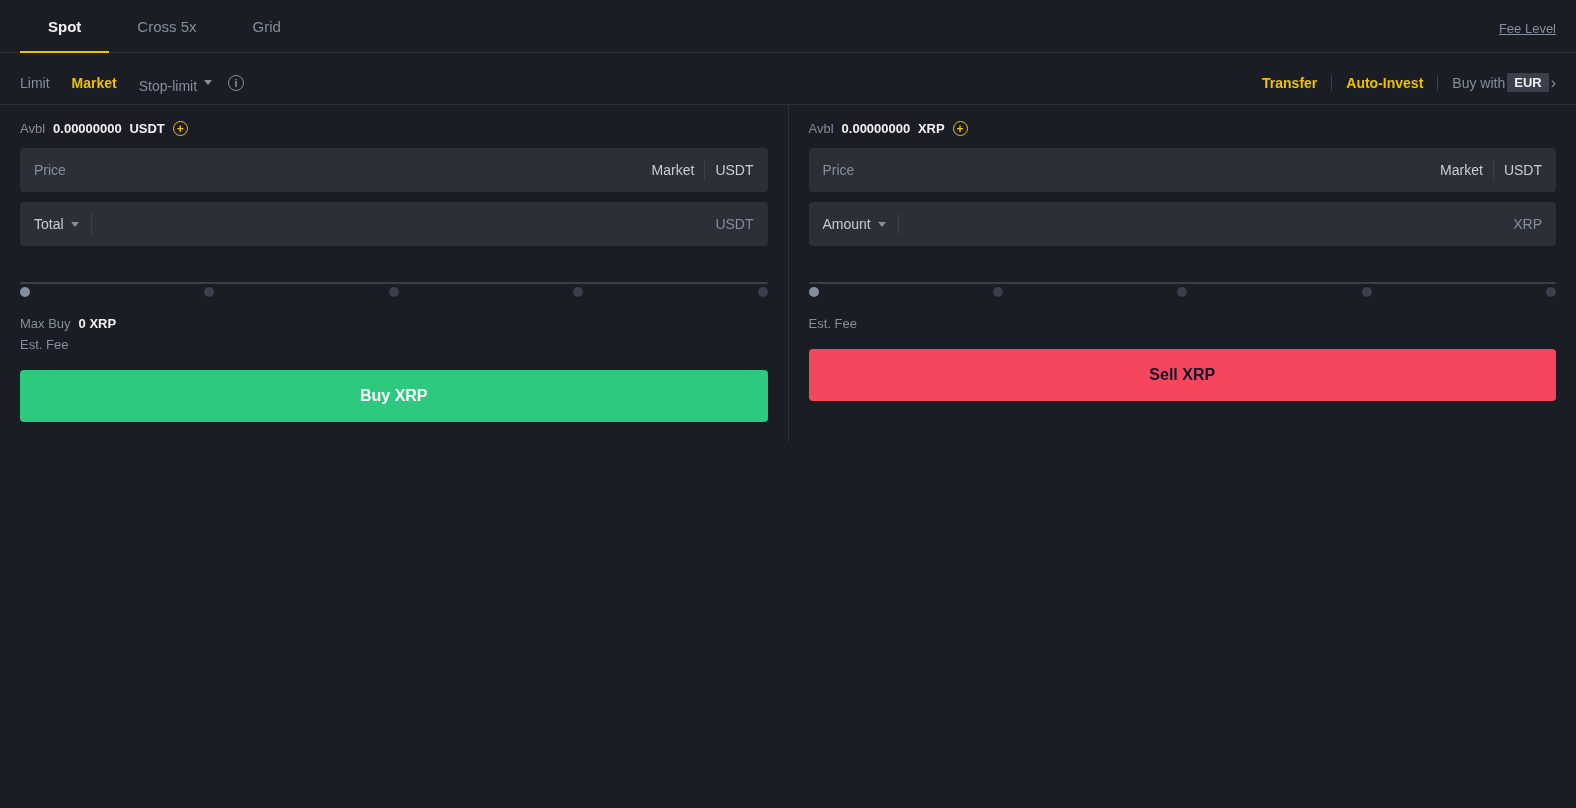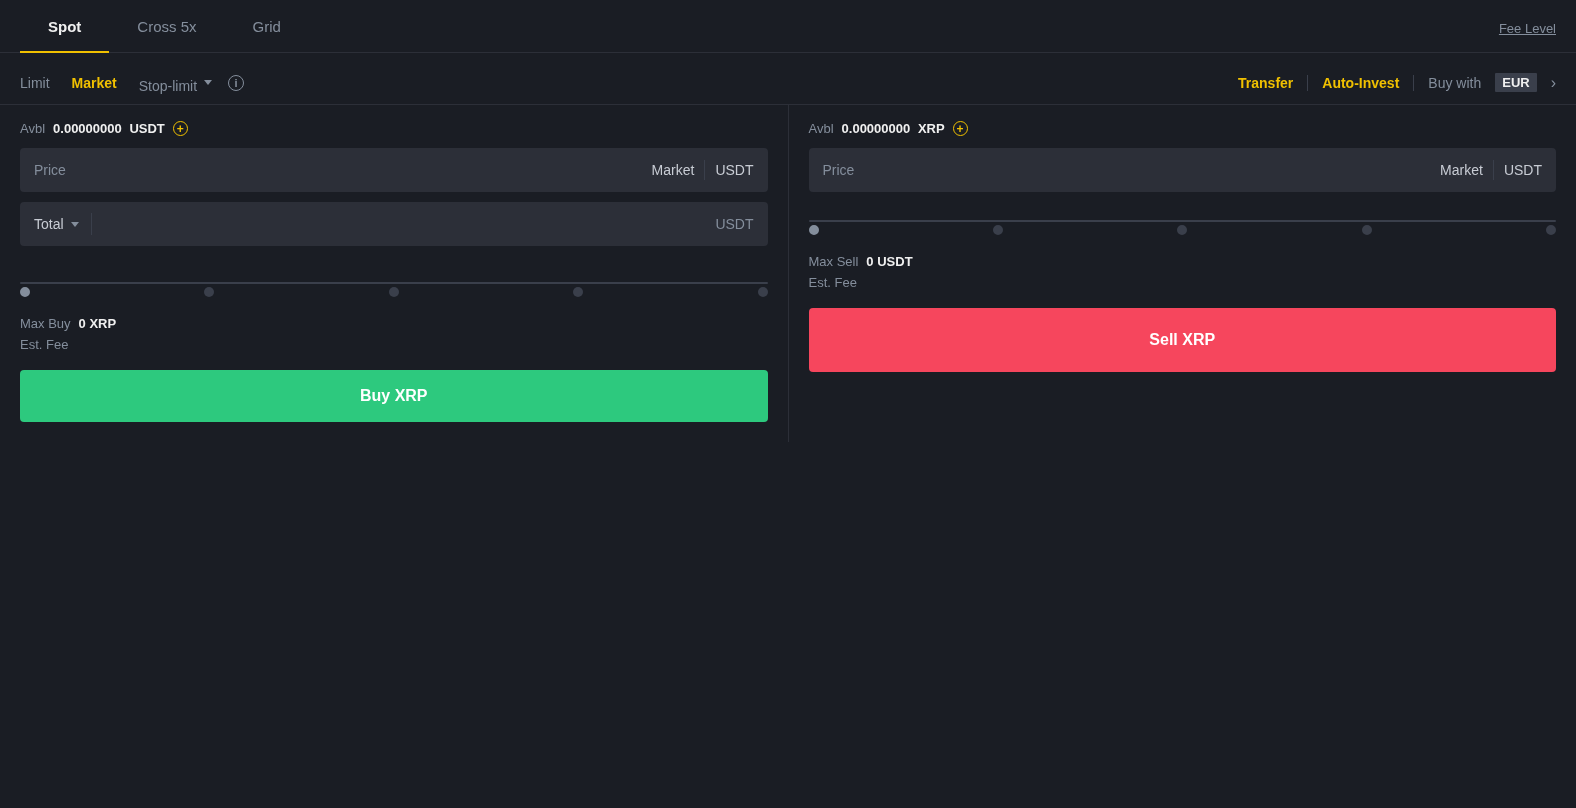--- a/index.html
+++ b/index.html
@@ -115,21 +115,21 @@
       font-size: 14px;
       font-weight: 600;
       cursor: pointer;
       padding: 0 14px;
       border-right: 1px solid #3a3f4b;
     }
     .buy-with-wrap {
       display: flex;
       align-items: center;
       padding-left: 14px;
-      gap: 14px;
+      gap: 2px;
       cursor: pointer;
     }
     .buy-with-label { color: #848e9c; font-size: 14px; }
     .buy-with-currency {
       background: #3a3f4b;
       color: #f0f0f0;
       font-size: 13px;
       font-weight: 600;
       padding: 2px 7px;
       border-radius: 1px;
@@ -302,23 +302,23 @@
       color: #fff;
       font-size: 16px;
       font-weight: 700;
       border: none;
       border-radius: 4px;
       cursor: pointer;
       margin-top: 12px;
     }
     .sell-btn {
       width: 100%;
-      height: 64px;
+      height: 52px;
       background: #f6465d;
-      color: #ffffff;
+      color: #0f172a;
       font-size: 16px;
       font-weight: 700;
       border: none;
       border-radius: 4px;
       cursor: pointer;
       margin-top: 12px;
     }
   </style>
 </head>
 <body>
@@ -425,40 +425,45 @@
     <div class="input-group">
       <span class="input-label">Price</span>
       <div style="flex:1;"></div>
       <div class="input-right">
         <span>Market</span>
         <div class="input-divider"></div>
         <span>USDT</span>
       </div>
     </div>
 
+    <div class="total-group">
+      <div class="total-label-wrap">
+        <span>Amount</span>
+        <span class="chevron-down"></span>
+      </div>
+      <div class="total-divider"></div>
+      <div style="flex:1;"></div>
+      <span class="total-currency">XRP</span>
+    </div>
 
     
     <div class="slider-wrap">
       <div class="slider-track">
         <div class="slider-filled"></div>
         <div class="slider-dots">
           <div class="slider-dot"></div>
           <div class="slider-dot"></div>
           <div class="slider-dot"></div>
           <div class="slider-dot"></div>
           <div class="slider-dot"></div>
         </div>
       </div>
     </div>
 
     <div class="info-row">
-      <span class="info-key">Max Sell</span>
-      <span class="info-val">0 USDT</span>
-    </div>
-    <div class="info-row">
       <span class="info-key">Est. Fee</span>
       <span class="info-empty">—</span>
     </div>
 
     <button class="sell-btn">Sell XRP</button>
   </div>
 
 </div>
 
 </body></html>

